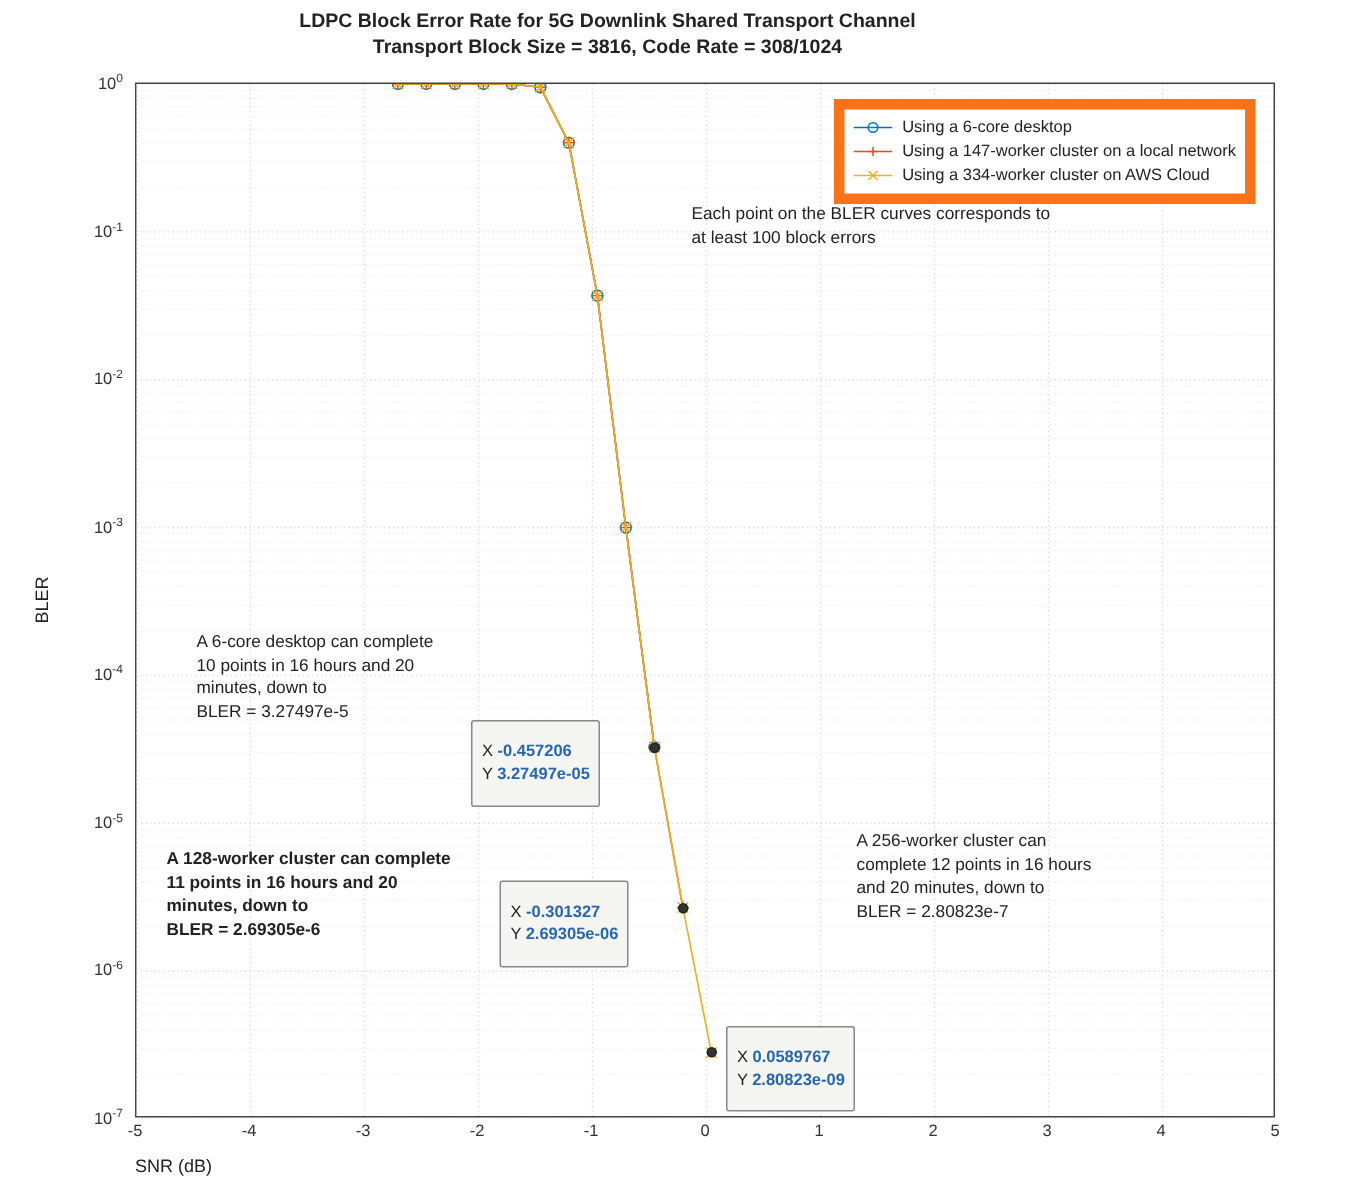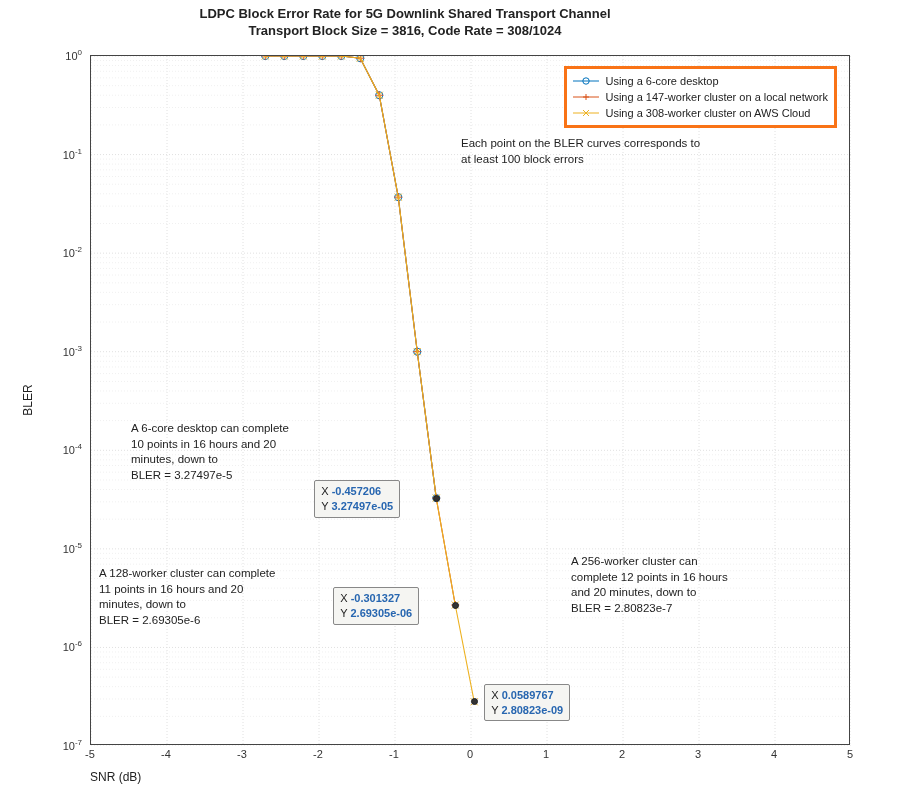--- a/index.html
+++ b/index.html
@@ -64,21 +64,21 @@
   .ylabel span {
     transform: rotate(-90deg);
     white-space: nowrap;
     font-size: 12px;
   }
   .legend {
     position: absolute;
     right: 12px;
     top: 10px;
     background: rgba(255,255,255,0.95);
-    border: 3px solid #f97316;
+    border: 7px solid #f97316;
     padding: 4px 6px;
     font-size: 11px;
     z-index: 5;
   }
   .legend-row { display: flex; align-items: center; height: 16px; }
   .legend-swatch {
     width: 26px; height: 14px;
     display: flex; align-items: center; justify-content: center;
     margin-right: 6px;
   }
@@ -88,21 +88,21 @@
     color: #222;
     line-height: 1.35;
     z-index: 4;
     max-width: 250px;
   }
   .datatip {
     position: absolute;
     background: #f5f5f2;
     border: 1px solid #888;
     border-radius: 2px;
-    padding: 3px 6px;
+    padding: 13px 6px;
     font-size: 11px;
     line-height: 1.35;
     z-index: 6;
     white-space: nowrap;
   }
   .datatip .k { color: #222; }
   .datatip .v { color: #2766b0; font-weight: bold; }
   .marker-dot {
     position: absolute;
     width: 7px; height: 7px;
@@ -295,35 +295,35 @@
         <span>Using a 147-worker cluster on a local network</span>
       </div>
       <div class="legend-row">
         <div class="legend-swatch">
           <svg width="26" height="14">
               <line x1="0" y1="7" x2="26" y2="7" stroke="#edb120" stroke-width="1"></line>
               <line x1="10" y1="4" x2="16" y2="10" stroke="#edb120" stroke-width="1"></line>
               <line x1="16" y1="4" x2="10" y2="10" stroke="#edb120" stroke-width="1"></line>
             </svg>
         </div>
-        <span>Using a 308-worker cluster on AWS Cloud</span>
+        <span>Using a 334-worker cluster on AWS Cloud</span>
       </div>
     </div>
 
     <div class="annotation" style="left:370px; top:80px;">
       <span style="white-space:pre-line;">Each point on the BLER curves corresponds to
 at least 100 block errors</span>
     </div>
     <div class="annotation" style="left:40px; top:365px;">
       <span style="white-space:pre-line;">A 6-core desktop can complete
 10 points in 16 hours and 20
 minutes, down to
 BLER = 3.27497e-5</span>
     </div>
-    <div class="annotation" style="left:8px; top:510px;">
+    <div class="annotation" style="left:20px; top:510px;font-weight:bold;">
       <span style="white-space:pre-line;">A 128-worker cluster can complete
 11 points in 16 hours and 20
 minutes, down to
 BLER = 2.69305e-6</span>
     </div>
     <div class="annotation" style="left:480px; top:498px;">
       <span style="white-space:pre-line;">A 256-worker cluster can
 complete 12 points in 16 hours
 and 20 minutes, down to
 BLER = 2.80823e-7</span>

